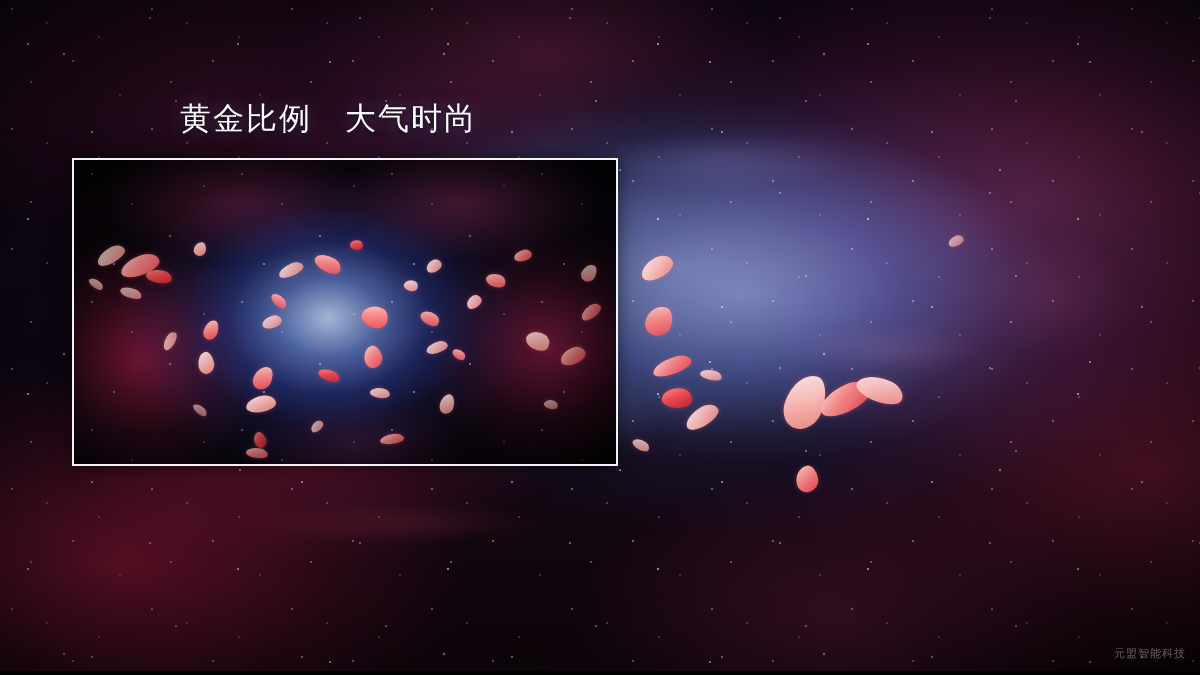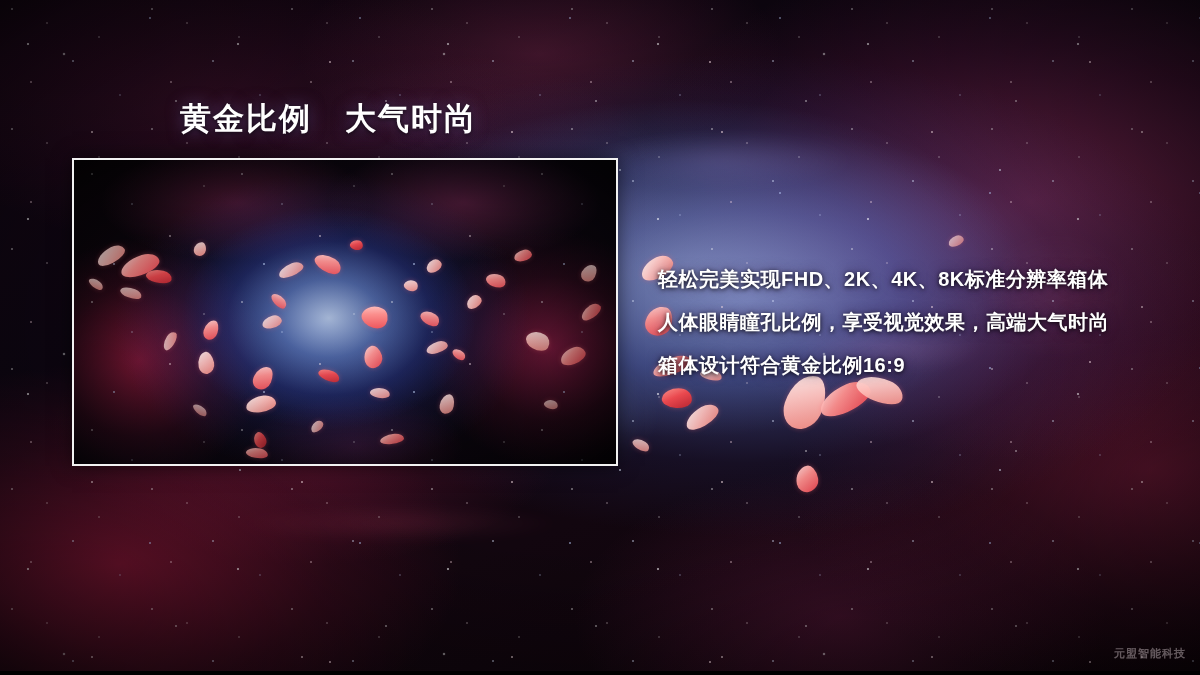--- a/index.html
+++ b/index.html
@@ -8,21 +8,20 @@
     background: #000;
   }
   #slide {
     position: relative;
     width: 1200px;
     height: 671px;
     overflow: hidden;
     background: #0a0409;
     font-family: "Liberation Sans", "DejaVu Sans", sans-serif;
     user-select: none;
-    font-weight: bold;
   }
 
   
   .layer {
     position: absolute;
     inset: 0;
     pointer-events: none;
   }
   #bg-base {
     background:
@@ -247,20 +246,15 @@
         <div class="petal" style="left: 440px; top: 90px; width: 18px; height: 11px; opacity: 0.95; transform: rotate(-12deg);"></div>
         <div class="petal pale" style="left: 452px; top: 172px; width: 24px; height: 18px; opacity: 0.92; transform: rotate(30deg);"></div>
         <div class="petal" style="left: 486px; top: 188px; width: 26px; height: 16px; opacity: 0.95; transform: rotate(-20deg);"></div>
         <div class="petal pale" style="left: 470px; top: 240px; width: 14px; height: 9px; opacity: 0.8; transform: rotate(18deg);"></div>
         <div class="petal pale" style="left: 508px; top: 104px; width: 14px; height: 18px; opacity: 0.88; transform: rotate(26deg);"></div>
         <div class="petal" style="left: 506px; top: 146px; width: 22px; height: 12px; opacity: 0.92; transform: rotate(-34deg);"></div>
       </div>
     <div id="panel-vignette"></div>
   </div>
 
-  <div id="body-copy">
-    <div class="copy-line">轻松完美实现FHD、2K、4K、8K标准分辨率箱体</div>
-    <div class="copy-line">人体眼睛瞳孔比例，享受视觉效果，高端大气时尚</div>
-    <div class="copy-line">箱体设计符合黄金比例16:9</div>
-  </div>
 
   <div id="watermark">元盟智能科技</div>
 </div>
 
 </body></html>

